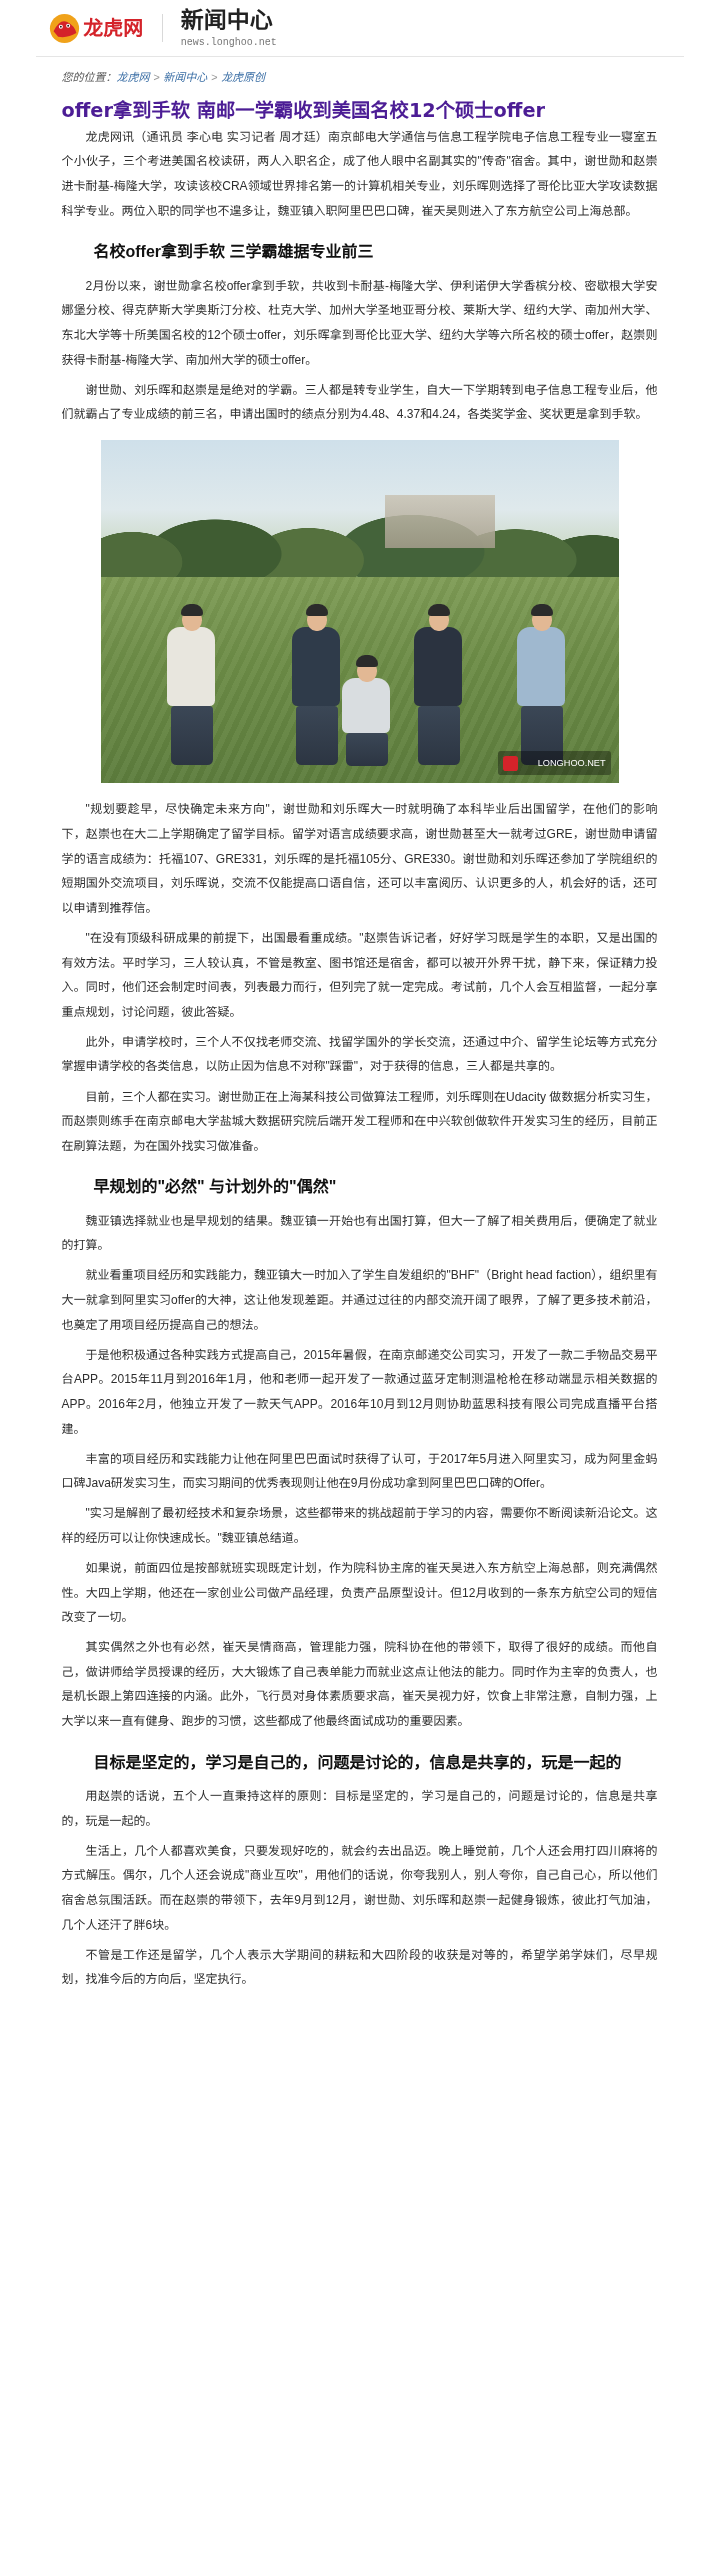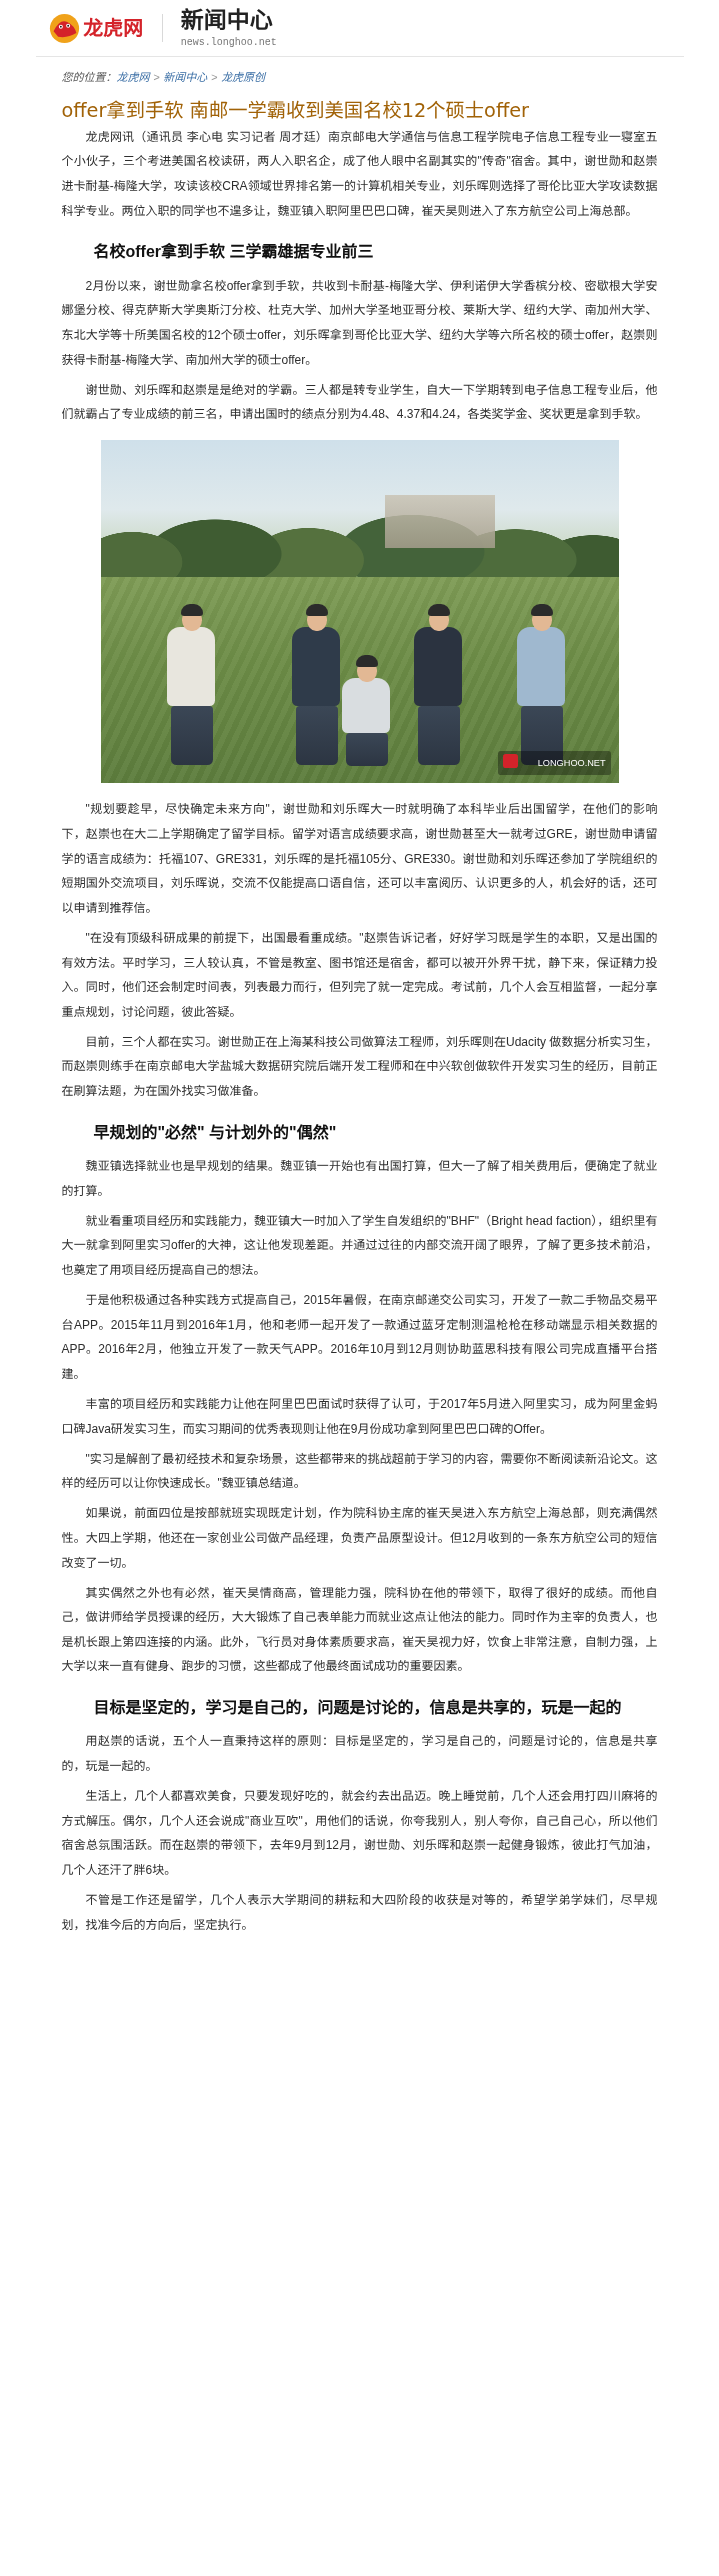--- a/index.html
+++ b/index.html
@@ -85,22 +85,22 @@
     text-decoration: none;
   }
   .breadcrumb-sep { color: #999; margin: 0 3.7px; }
 
   
   .article {
     padding: 0 26px 27.6px 26px;
   }
   .headline {
     font-size: 19.3px;
-    font-weight: normal;
-    color: #a16207;
+    font-weight: bold;
+    color: #4c1d95;
     line-height: 1.45;
     margin: 9.2px 0 0 0;
     font-family: "DejaVu Sans", sans-serif;
   }
   .meta-row {
     display: flex;
     align-items: center;
     gap: 13px;
     margin: 13px 0 5.5px 0;
     padding-bottom: 9.2px;
@@ -229,20 +229,21 @@
 
   .watermark {
     position: absolute;
     right: 7.4px; bottom: 7.4px;
     background: rgba(0,0,0,.35);
     color: #fff;
     font-size: 9.2px;
     padding: 2.8px 5.5px;
     border-radius: 2.8px;
     display: flex;
+    align-items: center;
     gap: 20px;
     font-family: "Liberation Sans", sans-serif;
   }
   .wm-badge {
     width: 14.7px; height: 14.7px;
     background: #d4232a;
     border-radius: 2.8px;
   }
 </style>
 </head>
@@ -327,20 +328,21 @@
 
           <div class="watermark">
             <span class="wm-badge"></span>
             <span>LONGHOO.NET</span>
           </div>
         </div>
       </div>
 
       <p>"规划要趁早，尽快确定未来方向"，谢世勋和刘乐晖大一时就明确了本科毕业后出国留学，在他们的影响下，赵崇也在大二上学期确定了留学目标。留学对语言成绩要求高，谢世勋甚至大一就考过GRE，谢世勋申请留学的语言成绩为：托福107、GRE331，刘乐晖的是托福105分、GRE330。谢世勋和刘乐晖还参加了学院组织的短期国外交流项目，刘乐晖说，交流不仅能提高口语自信，还可以丰富阅历、认识更多的人，机会好的话，还可以申请到推荐信。</p>
       <p>"在没有顶级科研成果的前提下，出国最看重成绩。"赵崇告诉记者，好好学习既是学生的本职，又是出国的有效方法。平时学习，三人较认真，不管是教室、图书馆还是宿舍，都可以被开外界干扰，静下来，保证精力投入。同时，他们还会制定时间表，列表最力而行，但列完了就一定完成。考试前，几个人会互相监督，一起分享重点规划，讨论问题，彼此答疑。</p>
+      <p>此外，申请学校时，三个人不仅找老师交流、找留学国外的学长交流，还通过中介、留学生论坛等方式充分掌握申请学校的各类信息，以防止因为信息不对称"踩雷"，对于获得的信息，三人都是共享的。</p>
       <p>目前，三个人都在实习。谢世勋正在上海某科技公司做算法工程师，刘乐晖则在Udacity 做数据分析实习生，而赵崇则练手在南京邮电大学盐城大数据研究院后端开发工程师和在中兴软创做软件开发实习生的经历，目前正在刷算法题，为在国外找实习做准备。</p>
 
       <div class="subhead">早规划的"必然" 与计划外的"偶然"</div>
 
       <p>魏亚镇选择就业也是早规划的结果。魏亚镇一开始也有出国打算，但大一了解了相关费用后，便确定了就业的打算。</p>
       <p>就业看重项目经历和实践能力，魏亚镇大一时加入了学生自发组织的"BHF"（Bright head faction），组织里有大一就拿到阿里实习offer的大神，这让他发现差距。并通过过往的内部交流开阔了眼界，了解了更多技术前沿，也奠定了用项目经历提高自己的想法。</p>
       <p>于是他积极通过各种实践方式提高自己，2015年暑假，在南京邮递交公司实习，开发了一款二手物品交易平台APP。2015年11月到2016年1月，他和老师一起开发了一款通过蓝牙定制测温枪枪在移动端显示相关数据的APP。2016年2月，他独立开发了一款天气APP。2016年10月到12月则协助蓝思科技有限公司完成直播平台搭建。</p>
       <p>丰富的项目经历和实践能力让他在阿里巴巴面试时获得了认可，于2017年5月进入阿里实习，成为阿里金蚂口碑Java研发实习生，而实习期间的优秀表现则让他在9月份成功拿到阿里巴巴口碑的Offer。</p>
       <p>"实习是解剖了最初经技术和复杂场景，这些都带来的挑战超前于学习的内容，需要你不断阅读新沿论文。这样的经历可以让你快速成长。"魏亚镇总结道。</p>
       <p>如果说，前面四位是按部就班实现既定计划，作为院科协主席的崔天昊进入东方航空上海总部，则充满偶然性。大四上学期，他还在一家创业公司做产品经理，负责产品原型设计。但12月收到的一条东方航空公司的短信改变了一切。</p>

